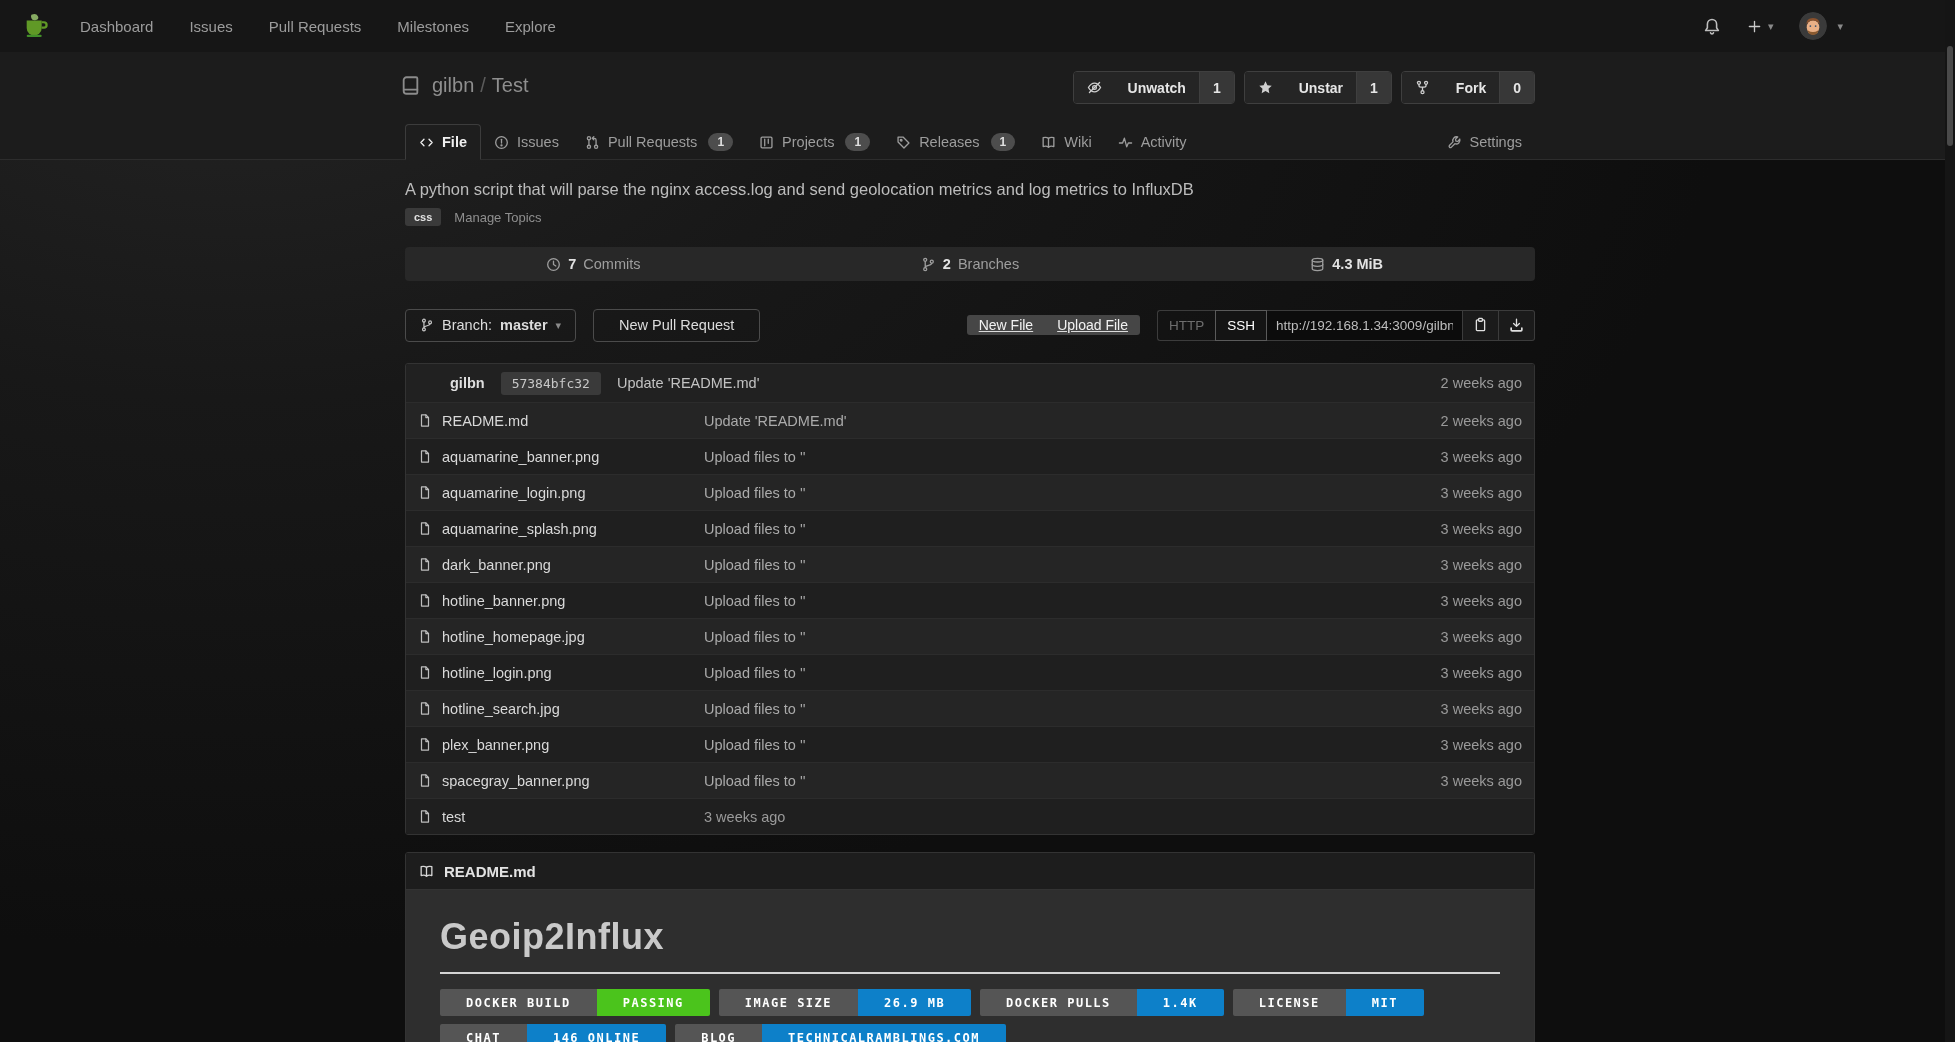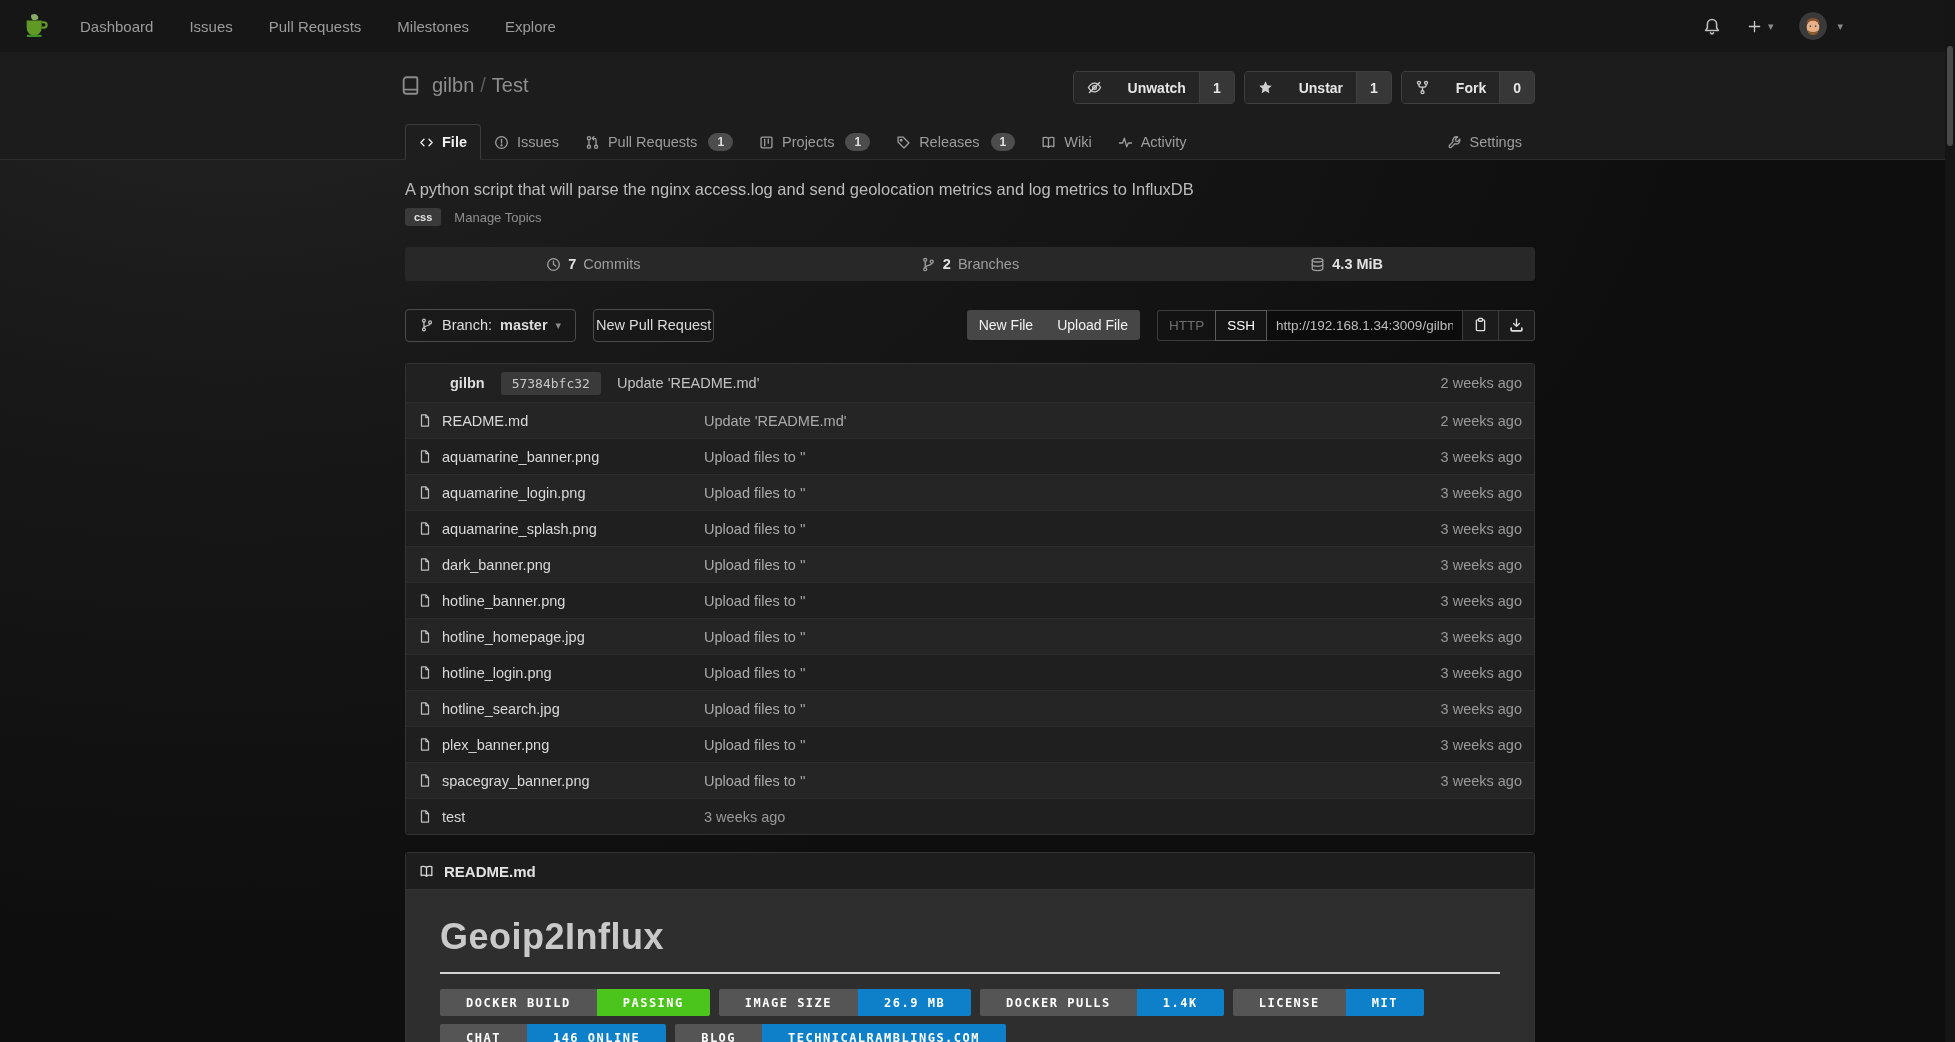--- a/index.html
+++ b/index.html
@@ -68,23 +68,23 @@
   .stat { flex:1; display:flex; align-items:center; justify-content:center; gap:7px;
     font-size:14.5px; color:#9e9e9e; }
   .stat .icon { width:15px; height:15px; color:#9e9e9e; }
   .stat b { color:#e3e3e3; }
 
   
   .toolbar { top:308px; height:34px; display:flex; align-items:center; }
   .btn-outline { display:flex; align-items:center; gap:8px; height:33px; padding:0 14px;
     border:1px solid #4b4b4b; border-radius:4px; font-size:14.5px; color:#dcdcdc; background:transparent; }
   .btn-outline .icon { width:14px; height:14px; color:#c5c5c5; }
-  .newpr { margin-left:17px; padding:0 2px; }
+  .newpr { margin-left:17px; padding:0 25px; }
   .tb-spacer { flex:1; }
-  .filegroup { display:flex; height:30px; background:#464646; border-radius:3px; overflow:hidden; }
+  .filegroup { display:flex; height:20px; background:#464646; border-radius:3px; overflow:hidden;text-decoration:underline; }
   .filegroup a { display:flex; align-items:center; padding:0 12px; font-size:14px; color:#f2f2f2; }
   .clonegroup { display:flex; align-items:stretch; height:31px; margin-left:17px; }
   .proto { display:flex; align-items:center; padding:0 11px; font-size:13.5px; border:1px solid #3c3c3c; }
   .proto.http { color:#6e6e6e; border-radius:3px 0 0 3px; border-right:none; }
   .proto.ssh { color:#ffffff; background:#141414; border-color:#5a5a5a; }
   .clone-url { width:196px; background:#0c0c0c; border:1px solid #3c3c3c; border-left:none;
     color:#bdbdbd; font-size:13.5px; padding:0 9px; outline:none; }
   .sqbtn { width:36px; display:flex; align-items:center; justify-content:center;
     background:#1b1b1b; border:1px solid #3c3c3c; border-left:none; color:#e0e0e0; }
   .sqbtn:last-child { border-radius:0 3px 3px 0; }

